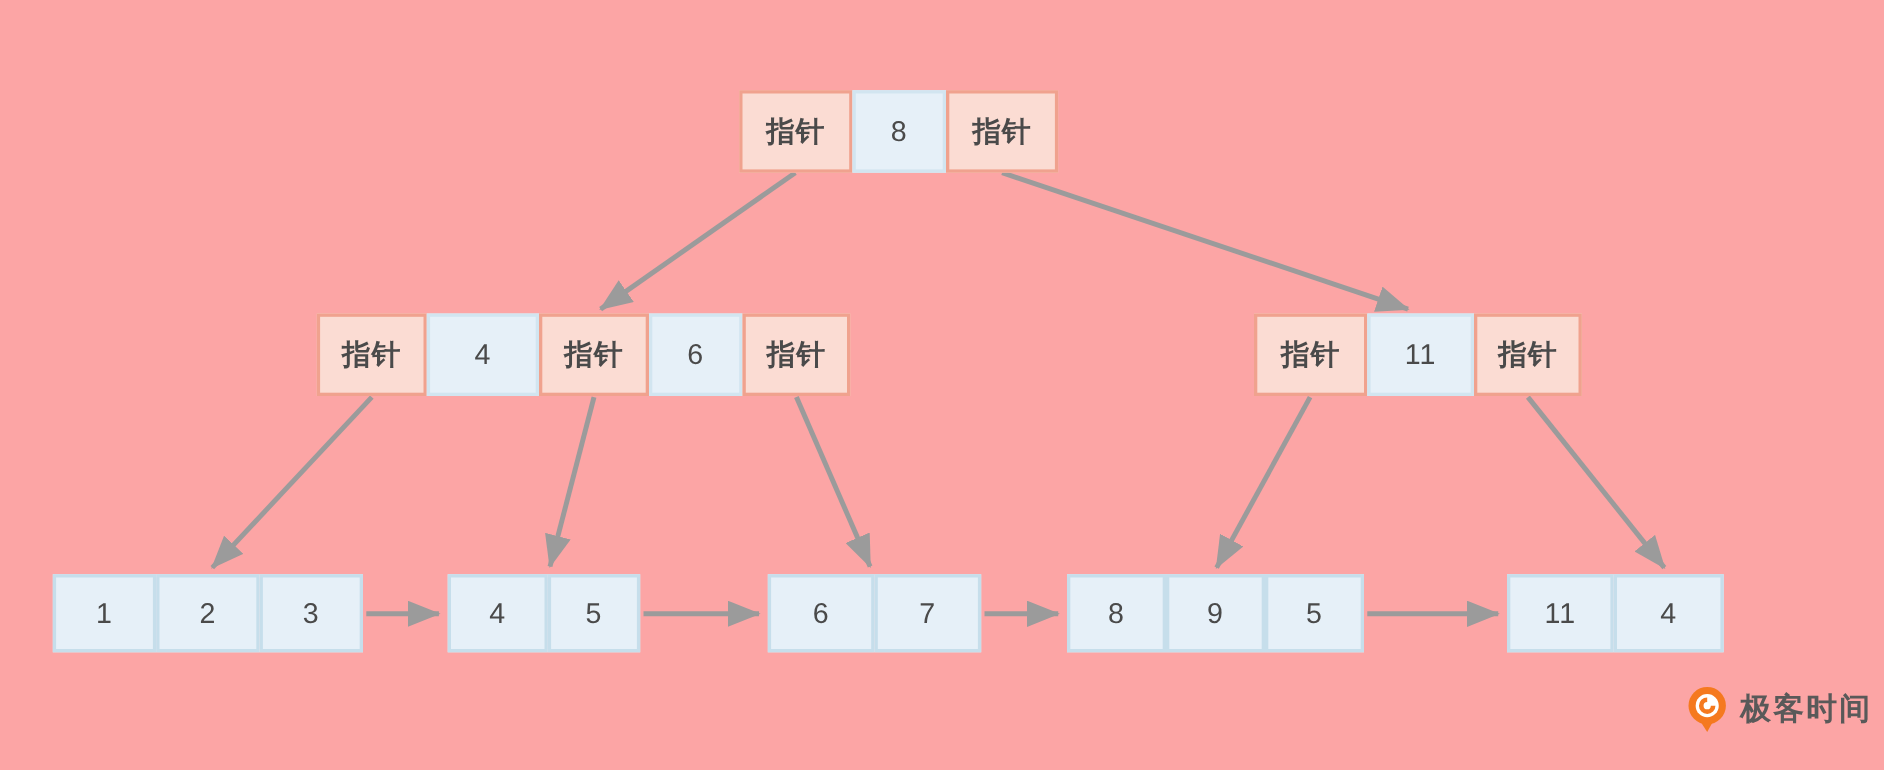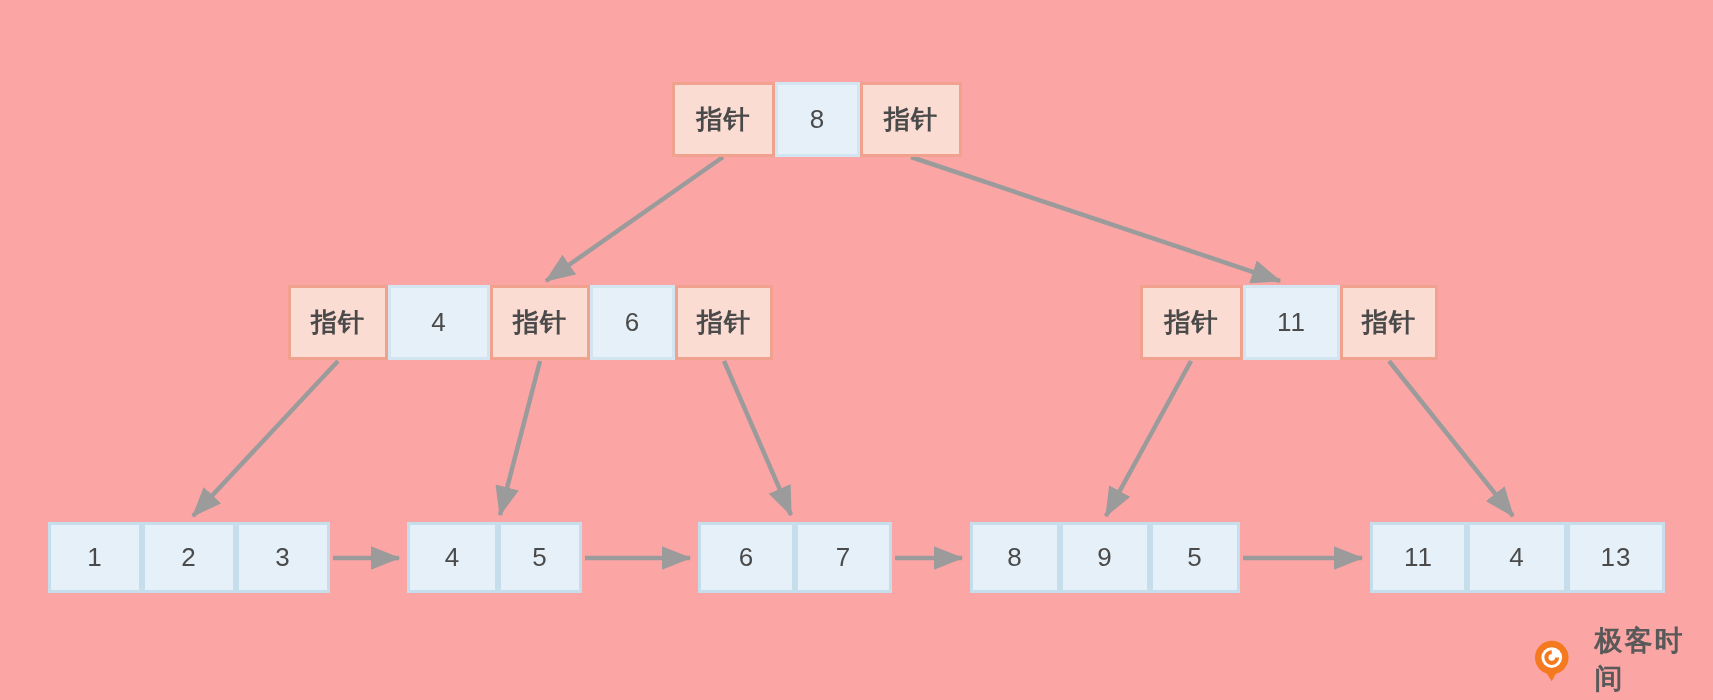--- a/index.html
+++ b/index.html
@@ -33,21 +33,21 @@
     font-size:26px;
     letter-spacing:1px;
   }
   .cell.p{background:var(--pointer-fill);border:3px solid var(--pointer-border);font-weight:700;}
   .cell.k{background:var(--key-fill);border:3px solid var(--key-border);font-weight:500;}
   .cell.l{background:var(--leaf-fill);border:3px solid var(--leaf-border);font-weight:500;}
   .internal .cell{height:75px;}
   .leaf .cell{height:71px;}
   .watermark{
     position:absolute;left:1532px;top:622px;
-    display:flex;align-items:center;gap:23px;
+    display:flex;align-items:center;gap:10px;
   }
   .brand-label{
     color:var(--brand-text);
     font-size:28px;font-weight:600;letter-spacing:2px;
   }
 </style>
 </head>
 <body>
 
 <div class="canvas">
@@ -109,21 +109,20 @@
 
   <div class="node leaf" style="left:970px;top:522px;">
     <div class="cell l" style="width:90px;">8</div>
     <div class="cell l" style="width:90px;">9</div>
     <div class="cell l" style="width:90px;">5</div>
   </div>
 
   <div class="node leaf" style="left:1370px;top:522px;">
     <div class="cell l" style="width:97px;">11</div>
     <div class="cell l" style="width:100px;">4</div>
-    <div class="cell l" style="width:98px;">13</div>
   </div>
 
   <div class="watermark">
     <svg width="40" height="45" viewBox="0 0 40 44">
       <circle cx="20" cy="19" r="17" fill="var(--brand-orange)"></circle>
       <path d="M13 32 L20 43 L26 32 Z" fill="var(--brand-orange)"></path>
       <circle cx="20" cy="19" r="10.5" fill="#ffffff"></circle>
       <path d="M20 11.5 a7.5 7.5 0 1 0 7.5 7.5 l-4.2 0 a3.3 3.3 0 1 1 -3.3 -3.3 z" fill="var(--brand-orange)"></path>
     </svg>
     <span class="brand-label">极客时间</span>

